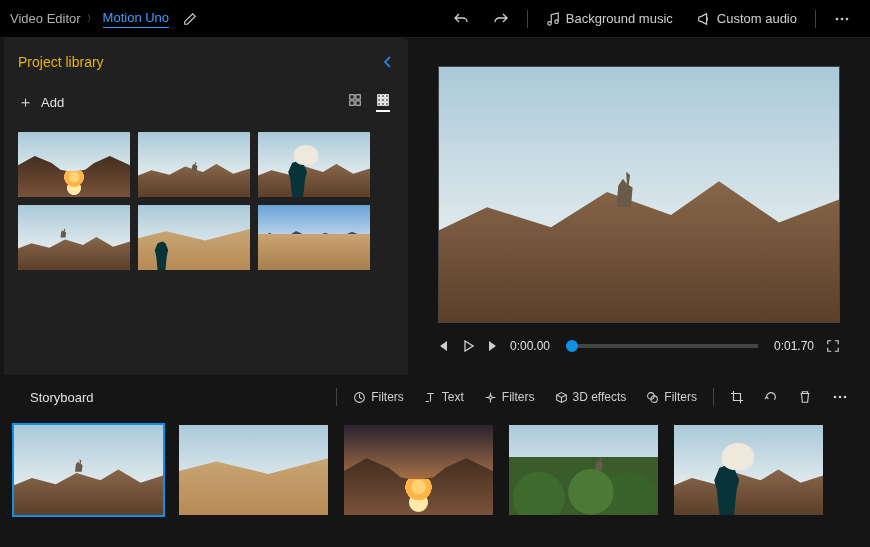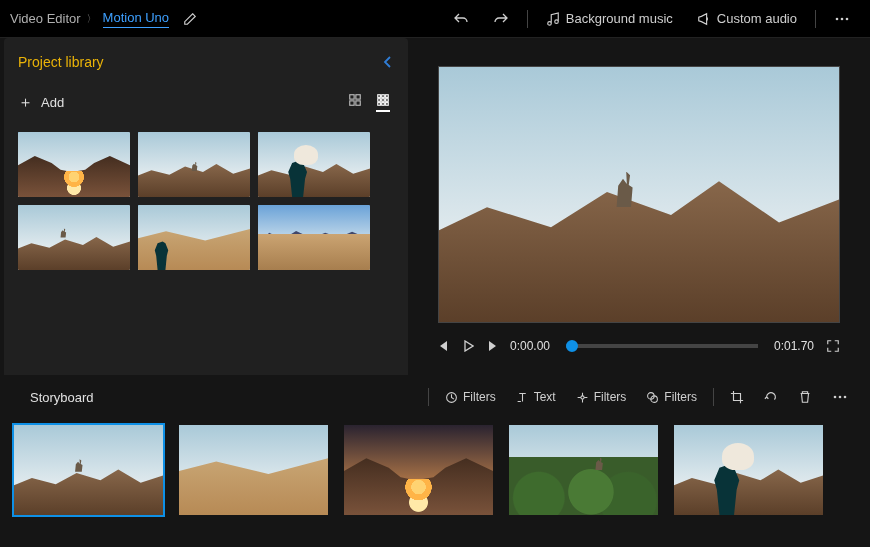--- a/index.html
+++ b/index.html
@@ -310,20 +310,26 @@
     </span>
     <span class="sa-btn">
       <svg width="13" height="13" viewBox="0 0 16 16" fill="none" stroke="currentColor" stroke-width="1.3">
           <path d="M8 2v4M8 10v4M2 8h4M10 8h4"></path>
           <circle cx="8" cy="8" r="2"></circle>
         </svg>
       <span>Filters</span>
     </span>
     <span class="sa-btn">
       <svg width="13" height="13" viewBox="0 0 16 16" fill="none" stroke="currentColor" stroke-width="1.3">
+          <path d="M8 2l6 3v6l-6 3-6-3V5l6-3zM2 5l6 3 6-3M8 8v6"></path>
+        </svg>
+      <span>3D effects</span>
+    </span>
+    <span class="sa-btn">
+      <svg width="13" height="13" viewBox="0 0 16 16" fill="none" stroke="currentColor" stroke-width="1.3">
           <circle cx="6" cy="6" r="4"></circle>
           <circle cx="10" cy="10" r="4"></circle>
         </svg>
       <span>Filters</span>
     </span>
     <span class="v-sep"></span>
     <span class="sa-btn">
         <svg width="14" height="14" viewBox="0 0 16 16" fill="none" stroke="currentColor" stroke-width="1.3">
           <path d="M4 1v11h11M1 4h11v11"></path>
         </svg>

